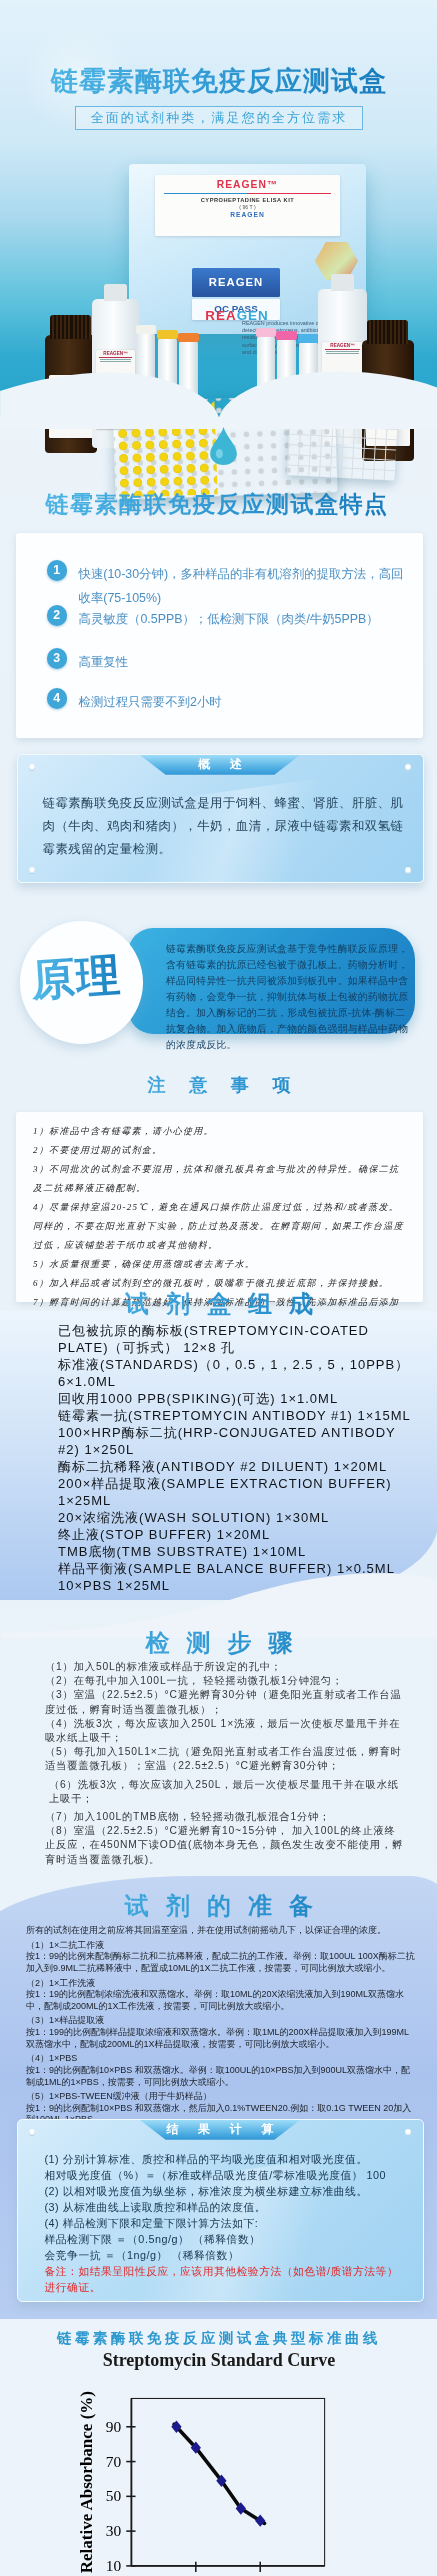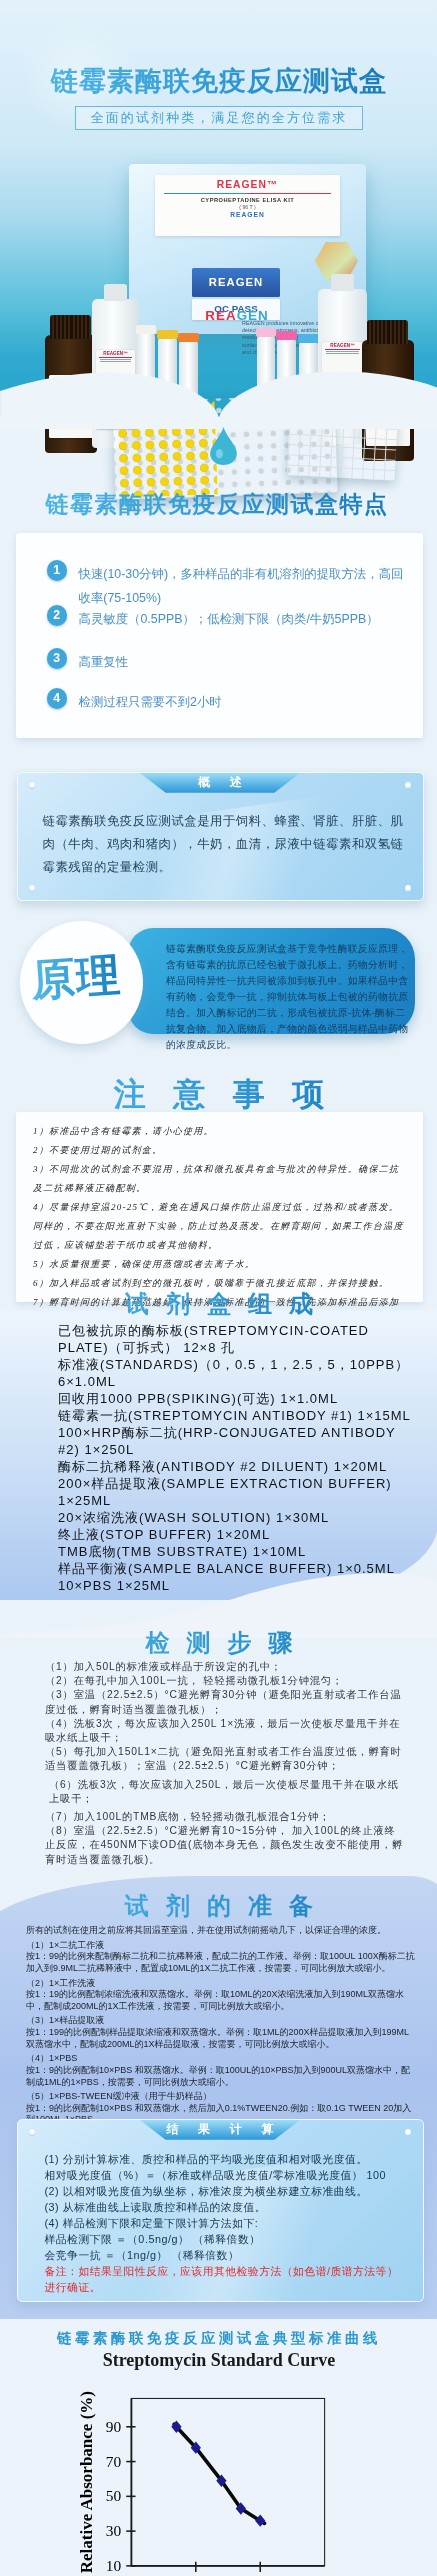--- a/index.html
+++ b/index.html
@@ -86,21 +86,21 @@
 
   
   .prin-panel{left:128px;top:928px;width:287px;height:106px;border-radius:25px 31px 31px 25px;
         background:linear-gradient(135deg,#3cb2e2 0%,#2391cf 55%,#1b7cc0 100%);box-shadow:0 5.2px 11.3px #4e93b866;}
   .prin-circle{left:19.6px;top:921px;width:123px;height:123px;border-radius:50%;background:#fdfeff;
         box-shadow:0 4.1px 10.3px #7fa8c455;}
   .prin-label{left:31px;top:948px;width:103px;font-size:44px;letter-spacing:1px;transform:rotate(-4deg);}
   .prin-text{left:166px;top:941px;width:248px;font-size:9.8px;line-height:16px;color:#113c5e;letter-spacing:0.3px;}
 
   
-  .notes-head{left:0;top:1073px;width:438px;text-align:center;font-size:32px;letter-spacing:9.3px;text-indent:9.3px;}
+  .notes-head{left:0;top:1073px;width:438px;text-align:center;font-size:18px;letter-spacing:9.3px;text-indent:9.3px;}
   .notes-card{left:15.5px;top:1112px;width:407px;height:190px;background:#fcfdff;border-radius:2.1px;
         box-shadow:0 2.1px 6.2px #a8bccc55;}
   .notes-list{position:absolute;left:17.5px;top:10.3px;width:373px;font-family:"Liberation Serif",serif;
         font-style:italic;font-size:9px;line-height:19px;color:#1d1d1d;letter-spacing:1.3px;}
 
   
   .comp-bg{left:0;top:1311px;width:438px;height:289px;
         background:linear-gradient(180deg,#ecf5fd 0%,#d4e5f8 40%,#abc8f0 100%);
         border-radius:0 0 155px 0 / 0 0 77px 0;}
   .comp-head{left:0;top:1288px;width:438px;text-align:center;font-size:24px;letter-spacing:5.2px;text-indent:5.2px;}
@@ -220,21 +220,21 @@
     <div class="feat-row" style="top:115px;">
       <div class="feat-num">3</div>
       <div class="feat-text">高重复性</div>
     </div>
     <div class="feat-row" style="top:155px;">
       <div class="feat-num">4</div>
       <div class="feat-text">检测过程只需要不到2小时</div>
     </div>
   </div>
 
-  <div class="abs panel" style="left:16.5px;top:772px;width:405px;height:127px;">
+  <div class="abs panel" style="left:16.5px;top:754px;width:405px;height:127px;">
     <div class="sheen"></div>
     <div class="tab">概 述</div>
     <div class="screw" style="left:11.3px;top:9.3px;"></div>
     <div class="screw" style="right:11.3px;top:9.3px;"></div>
     <div class="screw" style="left:11.3px;bottom:8.2px;"></div>
     <div class="screw" style="right:11.3px;bottom:8.2px;"></div>
     <div class="panel-text" style="top:37px;">链霉素酶联免疫反应测试盒是用于饲料、蜂蜜、肾脏、肝脏、肌肉（牛肉、鸡肉和猪肉），牛奶，血清，尿液中链霉素和双氢链霉素残留的定量检测。</div>
   </div>
 
   <div class="abs prin-panel"></div>

